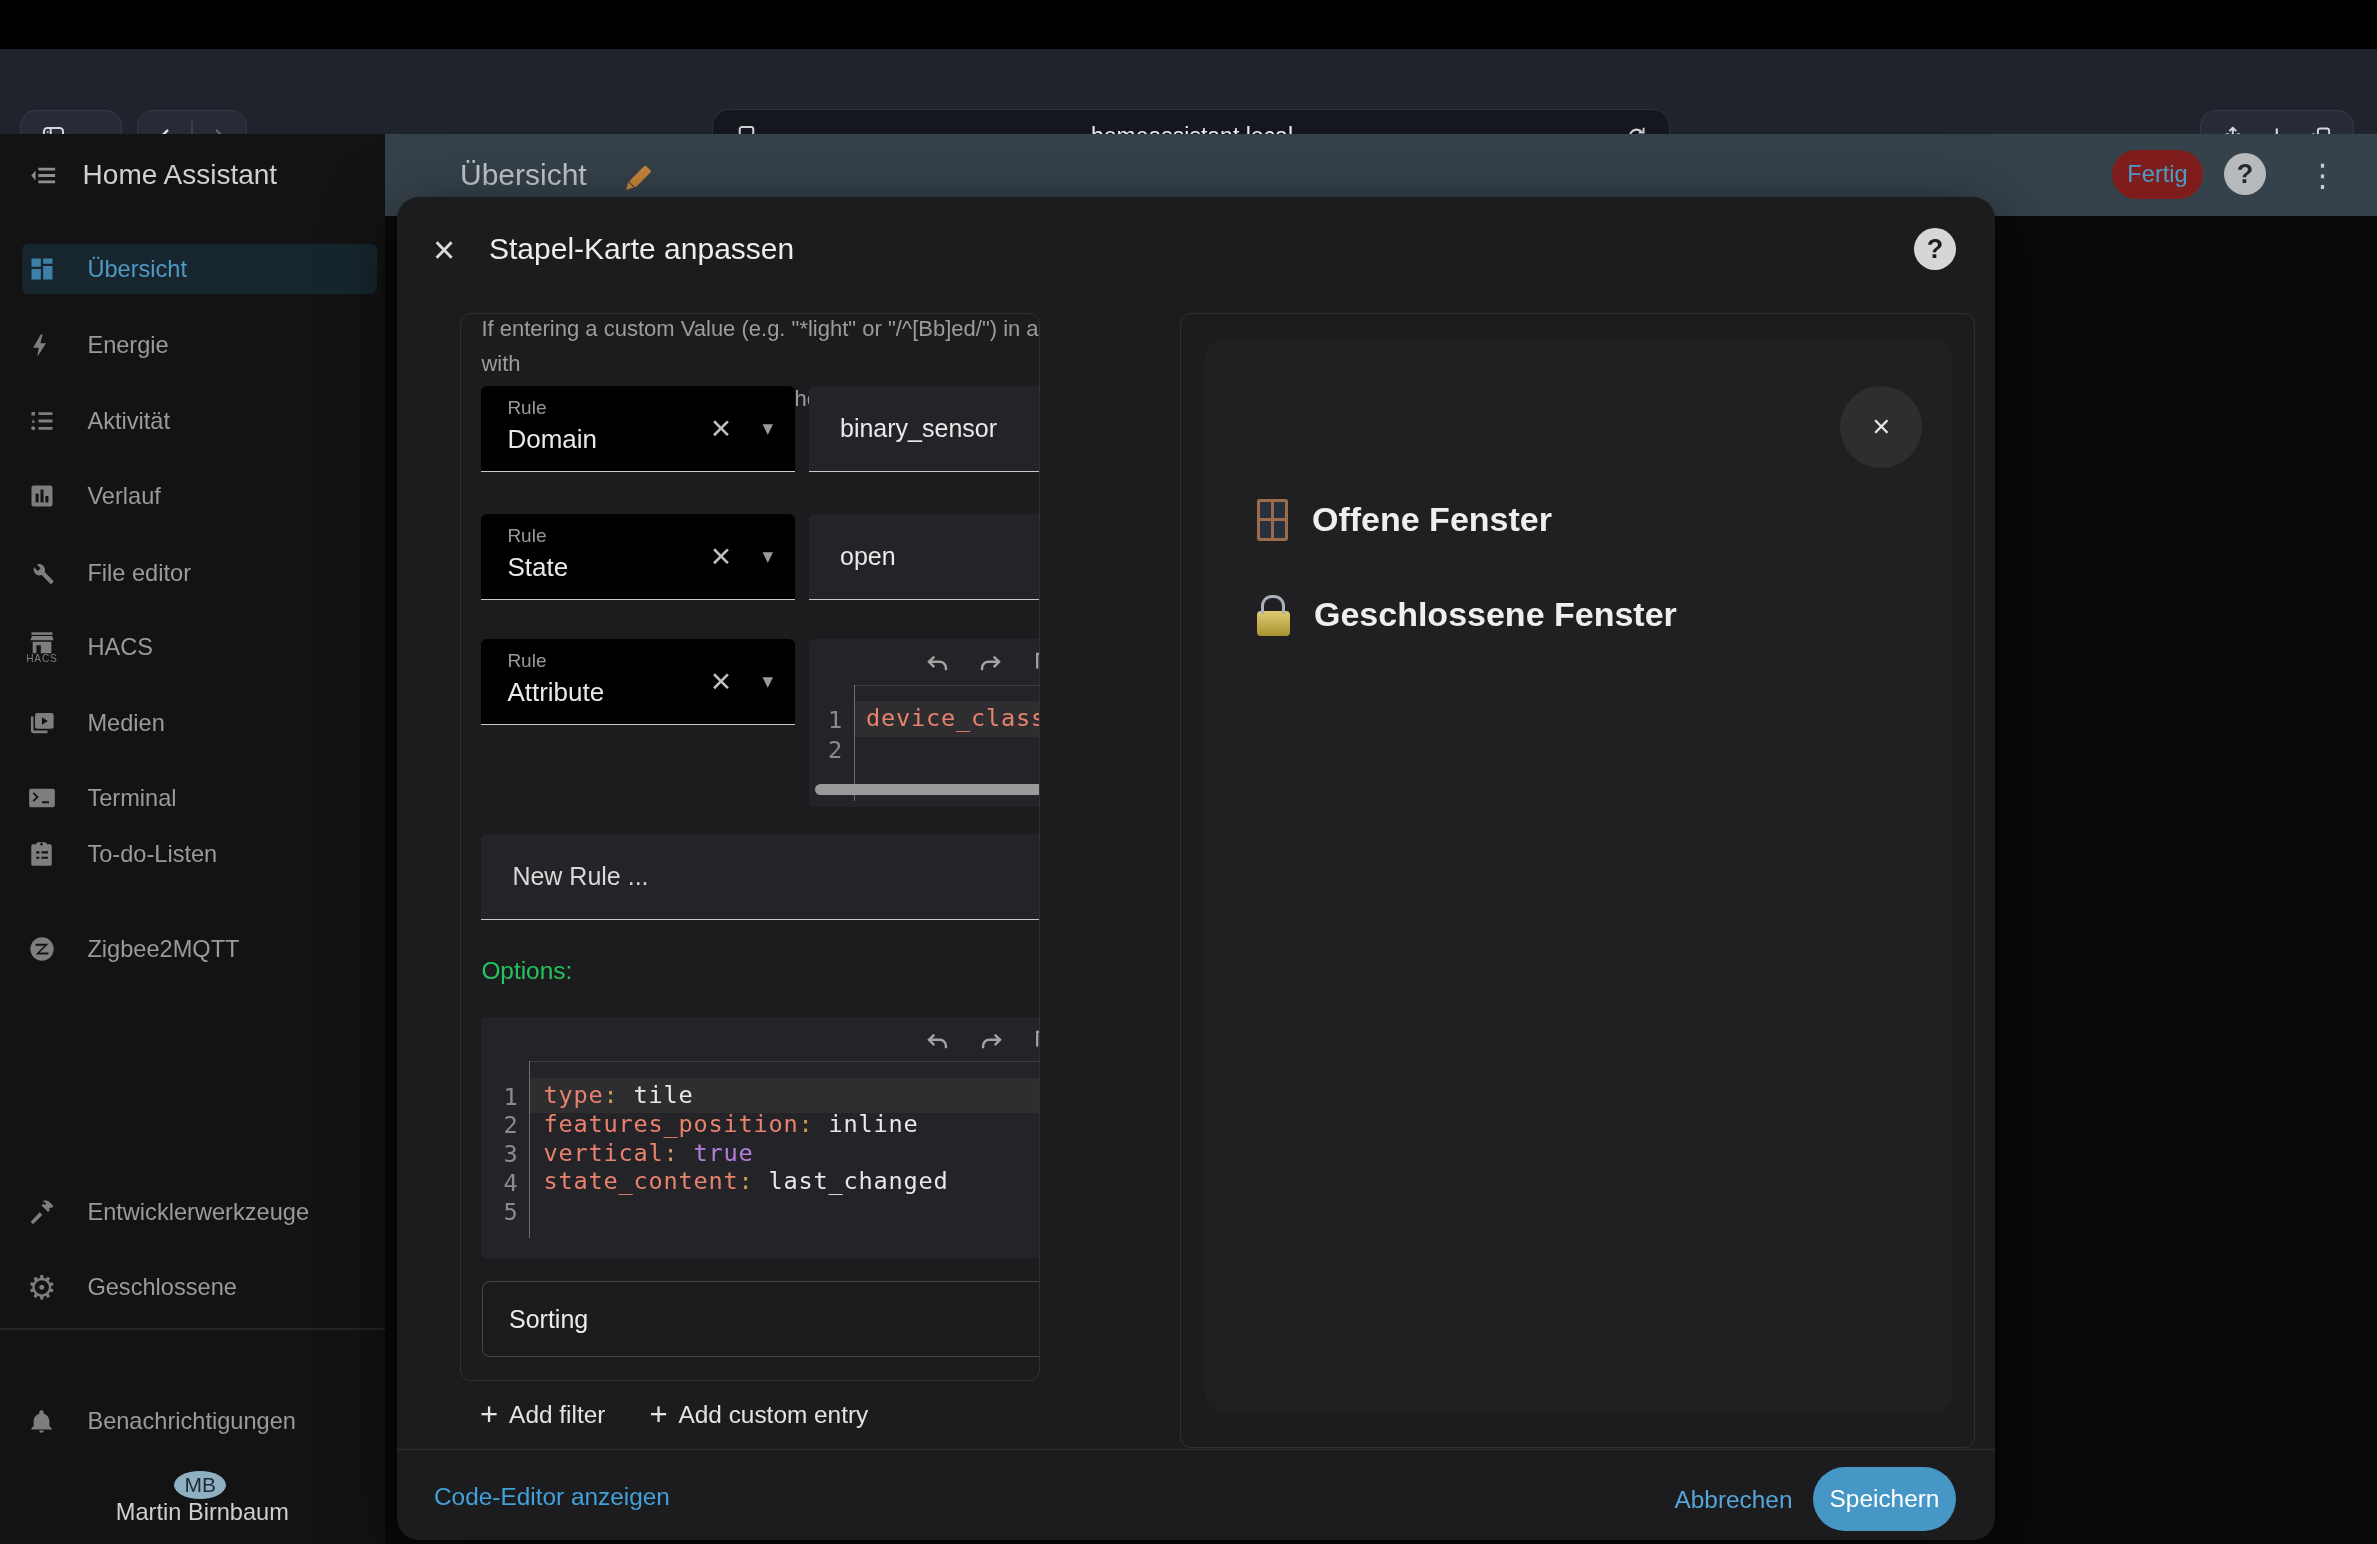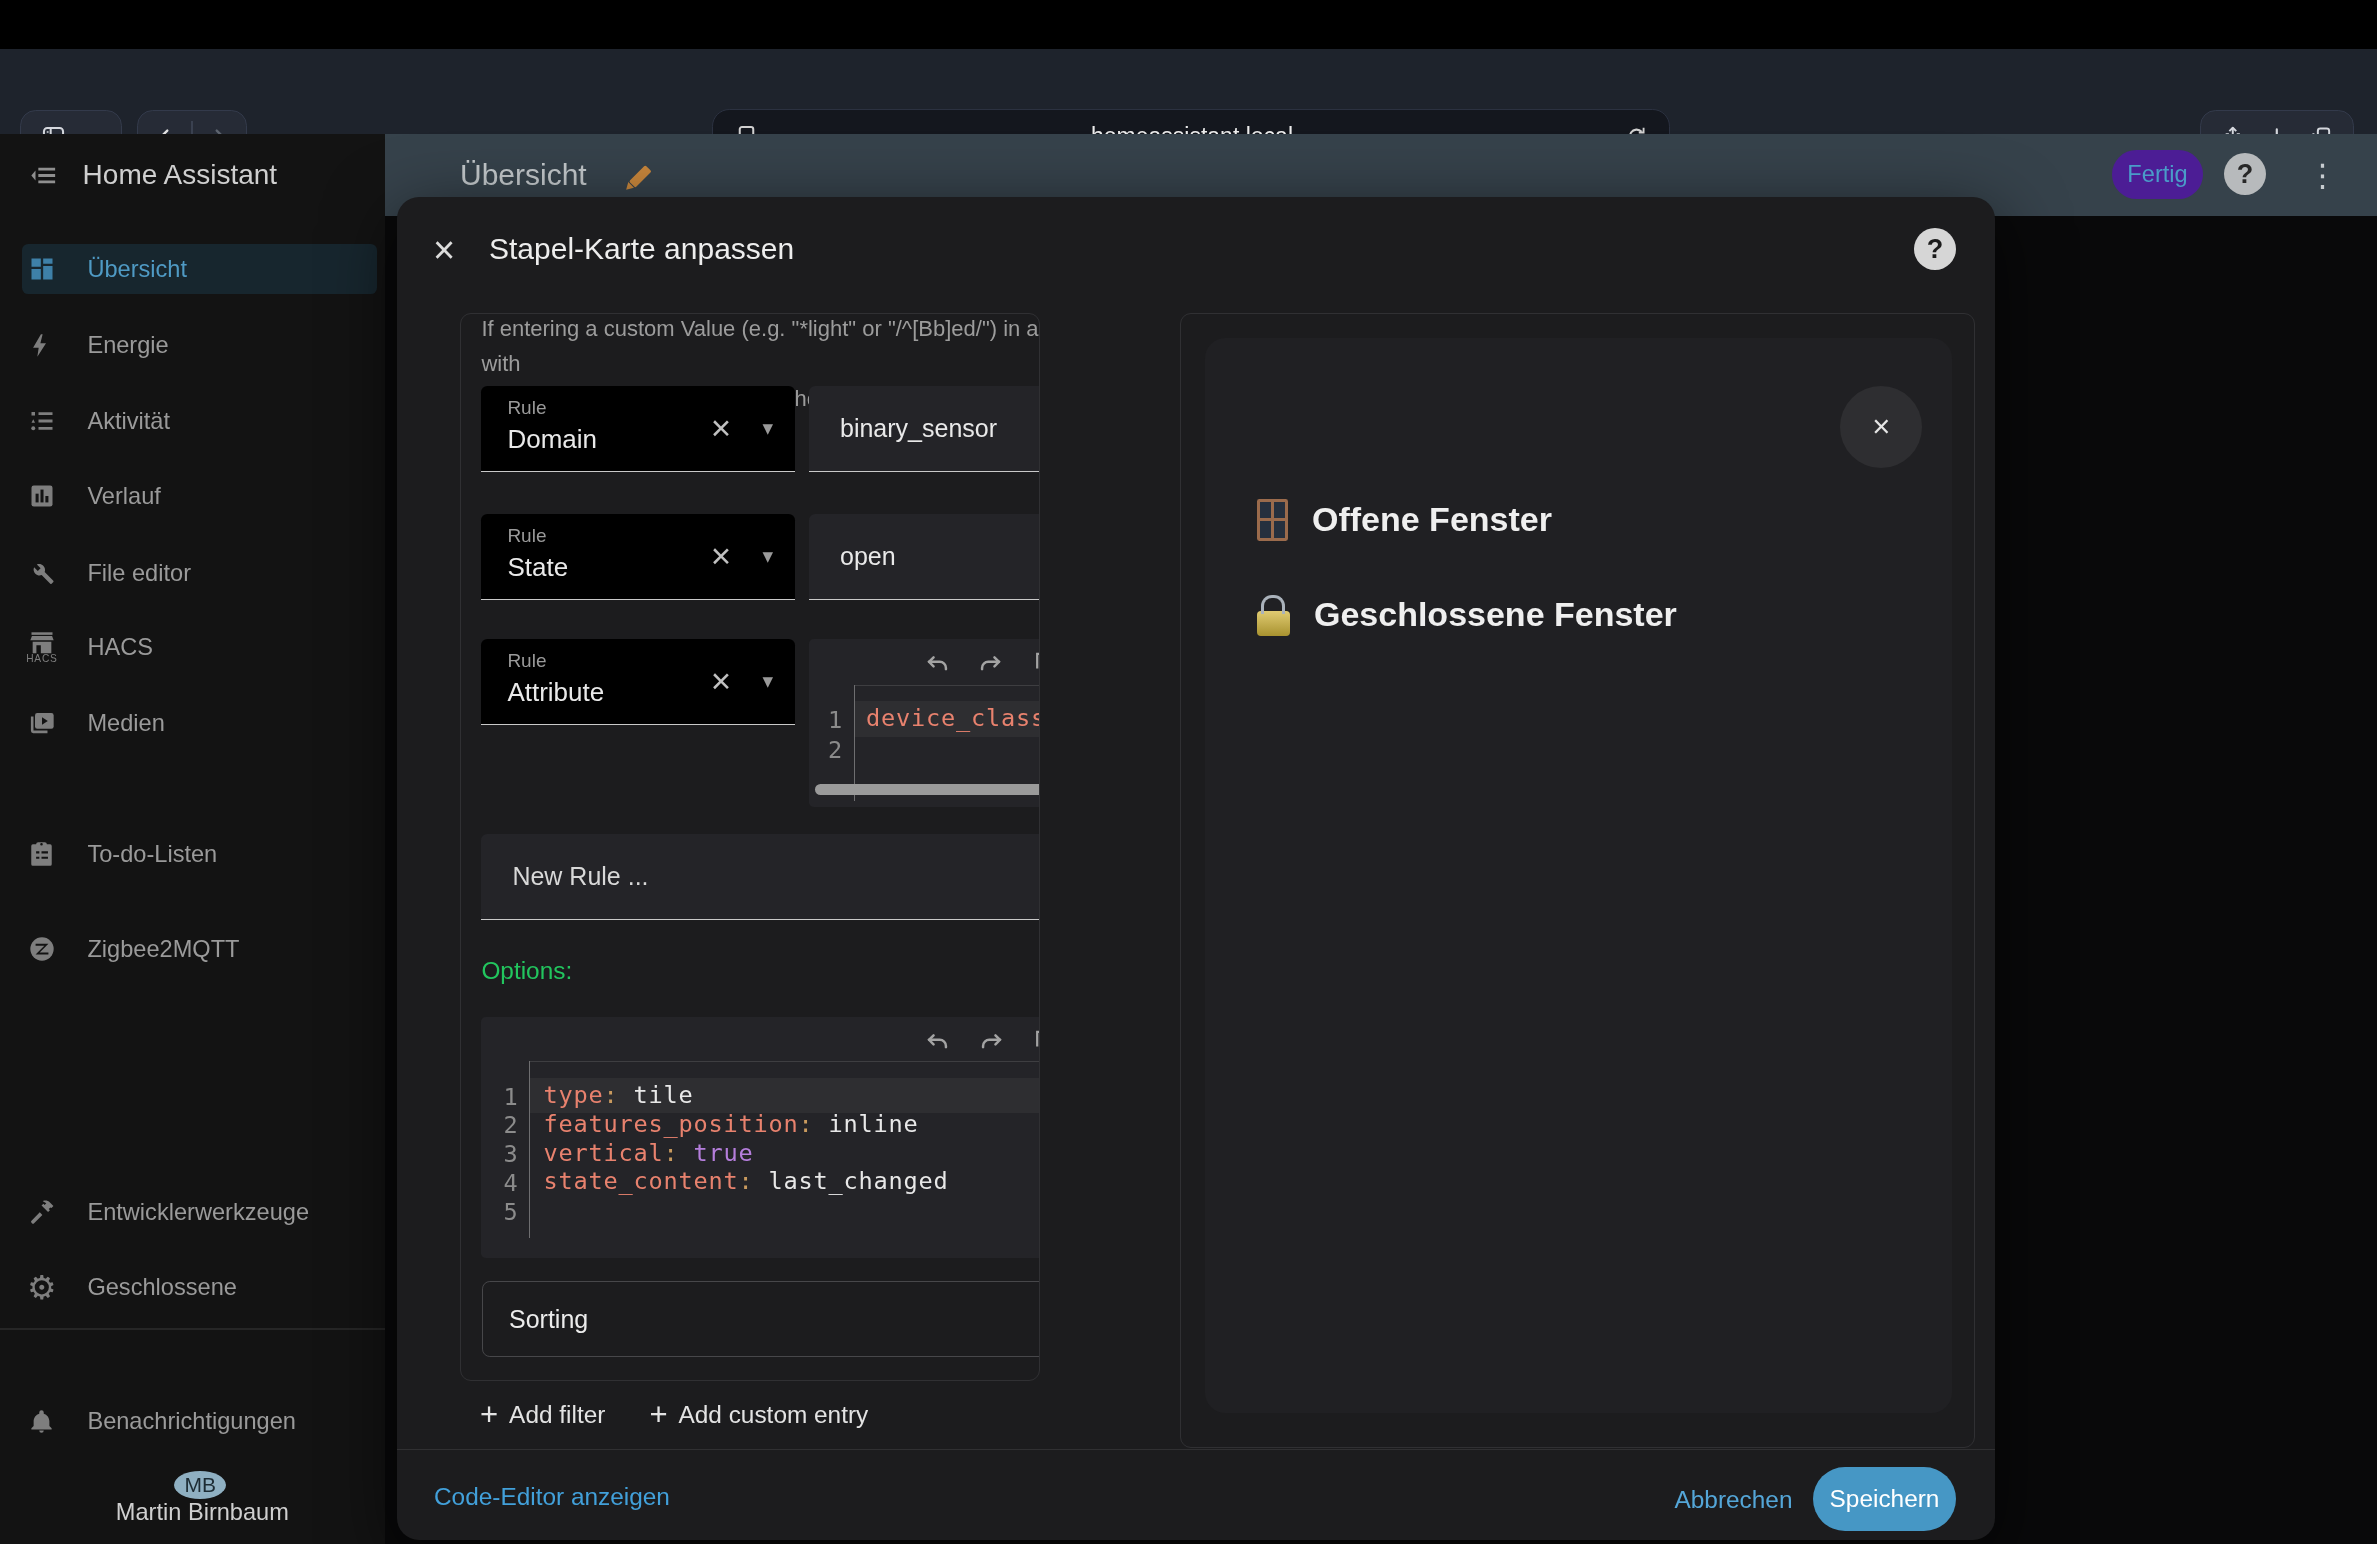--- a/index.html
+++ b/index.html
@@ -26,21 +26,21 @@
   #ha-header-left { left:0; top:134px; width:385px; height:82px; background:#131313;
                     display:flex; align-items:center; color:#cfcfcf; }
   #ha-header-right { left:385px; top:134px; width:1992px; height:82px; background:#36424b;
                      display:flex; align-items:center; }
   #page-title { margin-left:75px; font-size:30px; color:#c3c8cb; }
   .pencil { width:36px; height:36px; position:relative; margin-left:36px; transform:rotate(-45deg); }
   .pencil .body { position:absolute; left:4.7px; top:14px; width:23.6px; height:9.4px; background:#c9873c; border-radius:1.6px; }
   .pencil .tip  { position:absolute; left:-3.1px; top:14px; width:0; height:0;
                   border-top:4.7px solid transparent; border-bottom:4.7px solid transparent; border-right:7.9px solid #c9873c; }
   #fertig-btn { position:absolute; left:2112px; top:150px; width:91px; height:49px; border-radius:24.4px;
-                background:#4c1d95; color:#4a9cc9; font-size:23.6px; display:flex; align-items:center; justify-content:center; }
+                background:#7f1d1d; color:#4a9cc9; font-size:23.6px; display:flex; align-items:center; justify-content:center; }
   #header-help { position:absolute; left:2224px; top:153px; width:42px; height:42px; border-radius:50%;
                  background:#b7babc; color:#272727; font-size:27px; font-weight:bold;
                  display:flex; align-items:center; justify-content:center; }
   #header-kebab { position:absolute; left:2307px; top:152px; width:31px; height:46px; color:#c7ccd0;
                   font-size:31px; display:flex; align-items:center; justify-content:center; letter-spacing:0; }
 
   
   #sidebar { left:0; top:215px; width:385px; height:1329px; background:#131313; }
   .sb-item { position:absolute; left:0; width:385px; height:50px; display:flex; align-items:center; color:#9a9a9a; }
   .sb-item .sb-icon { width:35px; margin-left:24.4px; display:flex; justify-content:center; align-items:center; color:#7e7e7e; flex-direction:column; }
@@ -302,20 +302,28 @@
       <span class="sb-icon">
         <svg width="28" height="28" viewBox="0 0 24 24" fill="currentColor">
           <rect x="6" y="3.5" width="16" height="13.5" rx="2"></rect>
           <path d="M12 7l5 3.2-5 3.2z" fill="#131313"></path>
           <path d="M2.5 6.5h2.2v12h12v2.2H4.5a2 2 0 0 1-2-2z"></path>
         </svg>
       </span>
       <span class="sb-label">Medien</span>
     </div>
 
+    <div class="sb-item" style="top:558px;">
+      <span class="sb-icon">
+        <svg width="28" height="28" viewBox="0 0 24 24" fill="currentColor">
+          <path d="M2.5 4h19a1.5 1.5 0 0 1 1.5 1.5v13a1.5 1.5 0 0 1-1.5 1.5h-19A1.5 1.5 0 0 1 1 18.5v-13A1.5 1.5 0 0 1 2.5 4zm2.6 3.1L4 8.2l3 3-3 3 1.1 1.1 4.1-4.1zM12 14.8h6v1.7h-6z" fill-rule="evenodd"></path>
+        </svg>
+      </span>
+      <span class="sb-label">Terminal</span>
+    </div>
 
     <div class="sb-item" style="top:614px;">
       <span class="sb-icon">
         <svg width="27" height="28" viewBox="0 0 24 26" fill="currentColor">
           <path d="M9 2h6a2 2 0 0 1 2 2h3a1.5 1.5 0 0 1 1.5 1.5v17A1.5 1.5 0 0 1 20 24H4a1.5 1.5 0 0 1-1.5-1.5v-17A1.5 1.5 0 0 1 4 4h3a2 2 0 0 1 2-2zm3 .8a1.2 1.2 0 1 0 0 2.4 1.2 1.2 0 0 0 0-2.4zM7 10.5h3v2H7zm5 0h6v2h-6zm-5 5h3v2H7zm5 0h6v2h-6z" fill-rule="evenodd"></path>
         </svg>
       </span>
       <span class="sb-label">To-do-Listen</span>
     </div>
 

